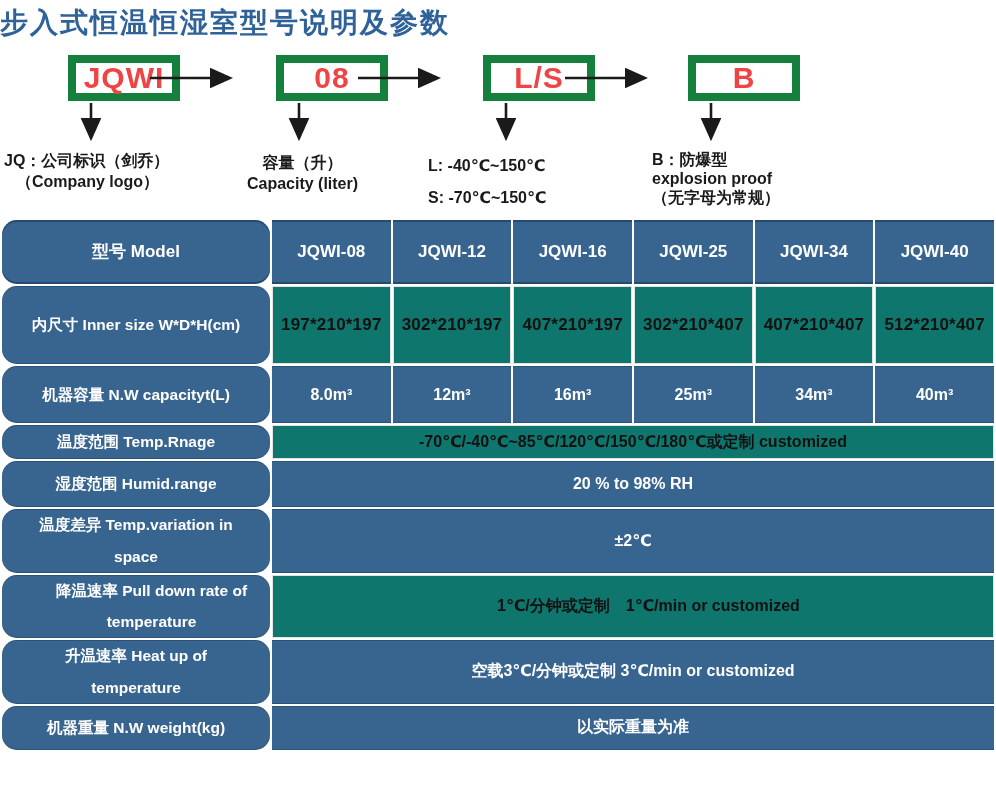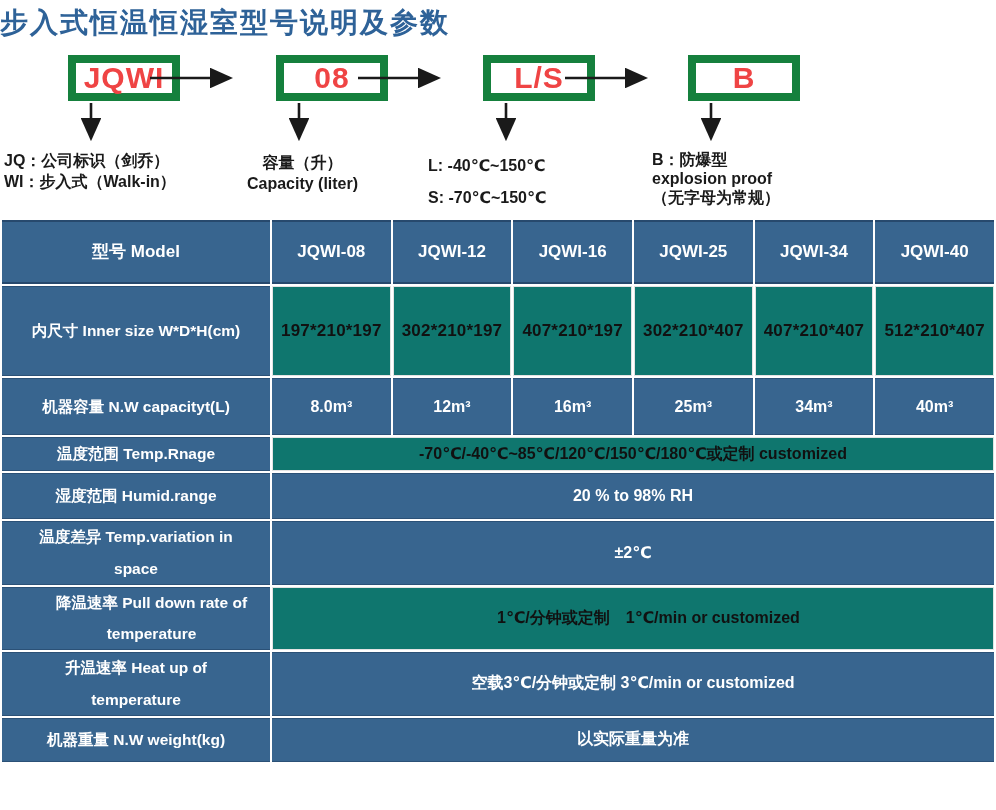--- a/index.html
+++ b/index.html
@@ -47,27 +47,27 @@
     background:#38658f;color:#ffffff;font-weight:bold;
     box-shadow:inset 0 1px 0 rgba(21,45,75,.35), inset 0 -1px 0 rgba(21,45,75,.35);
   }
   tr.hdr td.blue{
     box-shadow:inset 0 2px 0 rgba(21,45,75,.5), inset 0 -2px 0 rgba(21,45,75,.5);
   }
   td.white{
     background:#0f766e;color:#111111;font-weight:bold;
     box-shadow:inset 0 0 0 1px #e3e3e3;
   }
-  td.row-label{font-size:15.5px;line-height:2.05;white-space:pre-line;}
+  td.row-label{font-size:15.5px;line-height:2.05;white-space:pre-line;border-radius:15px;}
   tr.hdr td{font-size:17px;}
   td.val{font-size:17px;letter-spacing:0.2px;}
   td.val-blue{font-size:16px;}
   td.span-val{font-size:16px;}
   tr.r-hdr td{height:64px;}
-  tr.r0 td{height:90px;}
+  tr.r0 td{height:78px;}
   tr.r1 td{height:45px;}
   tr.r2 td{height:57px;}
   tr.r3 td{height:34px;}
   tr.r4 td{height:46px;}
   tr.r5 td{height:46px;}
   tr.r6 td{height:58px;}
   tr.r7 td{height:62px;padding-left:34px;}
   tr.r8 td{height:62px;}
   tr.r9 td{height:44px;}
 </style>
@@ -96,21 +96,21 @@
     <g stroke="#1a1a1a" stroke-width="2.6">
       <line x1="91" y1="103" x2="91" y2="136" marker-end="url(#ah)"></line>
       <line x1="299" y1="103" x2="299" y2="136" marker-end="url(#ah)"></line>
       <line x1="506" y1="103" x2="506" y2="136" marker-end="url(#ah)"></line>
       <line x1="711" y1="103" x2="711" y2="136" marker-end="url(#ah)"></line>
     </g>
   </svg>
 
   <div class="flow-desc desc-1">
     <div>JQ：公司标识（剑乔）</div>
-    <div>WI：步入式（Walk-in）</div>
+    <div class="indent">（Company logo）</div>
   </div>
   <div class="flow-desc desc-2">
     <div>容量（升）</div>
     <div>Capacity (liter)</div>
   </div>
   <div class="flow-desc desc-3">
     <div>L: -40℃~150℃</div>
     <div>S: -70℃~150℃</div>
   </div>
   <div class="flow-desc desc-4">

